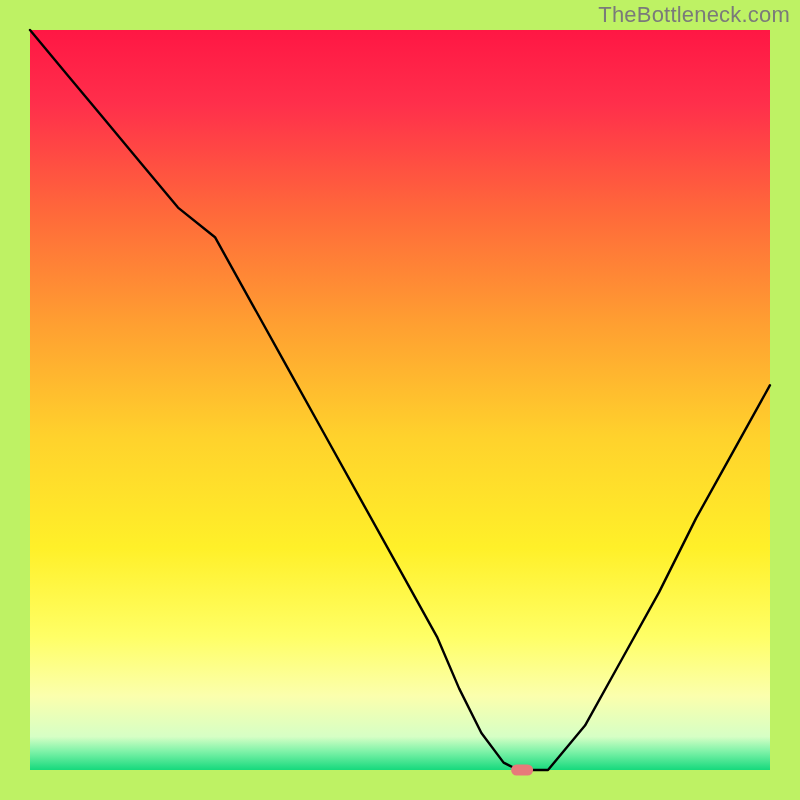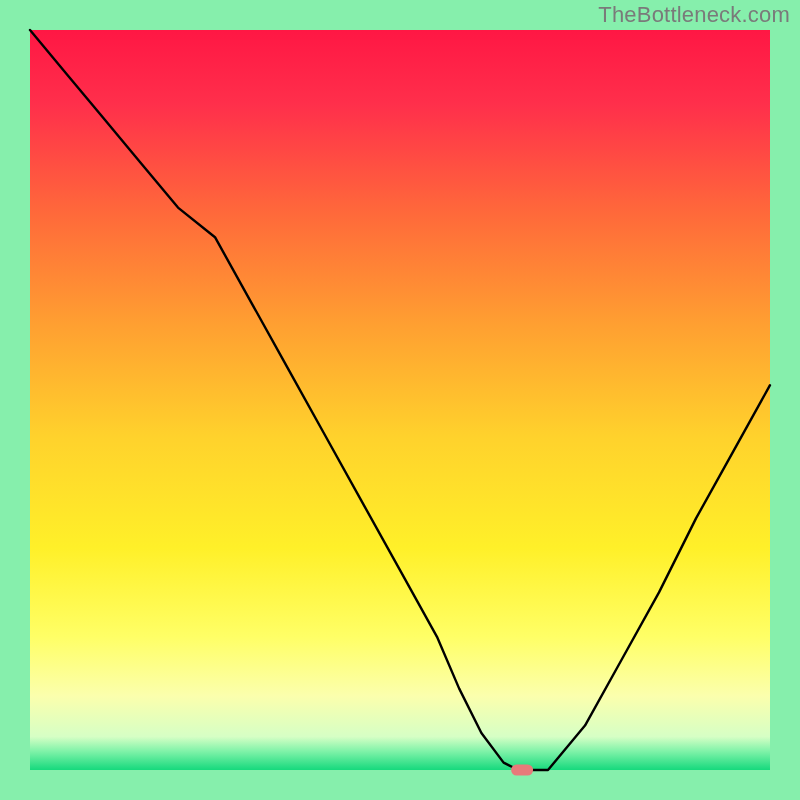--- a/index.html
+++ b/index.html
@@ -7,21 +7,21 @@
     padding: 0;
     width: 800px;
     height: 800px;
     background: #000;
     overflow: hidden;
   }
   .frame {
     position: relative;
     width: 800px;
     height: 800px;
-    background: #86efac;
+    background: #bef264;
   }
   .watermark {
     position: absolute;
     top: 2px;
     right: 10px;
     font-family: Arial, Helvetica, sans-serif;
     font-size: 22px;
     color: #7a7a7a;
     letter-spacing: 0.2px;
     user-select: none;

